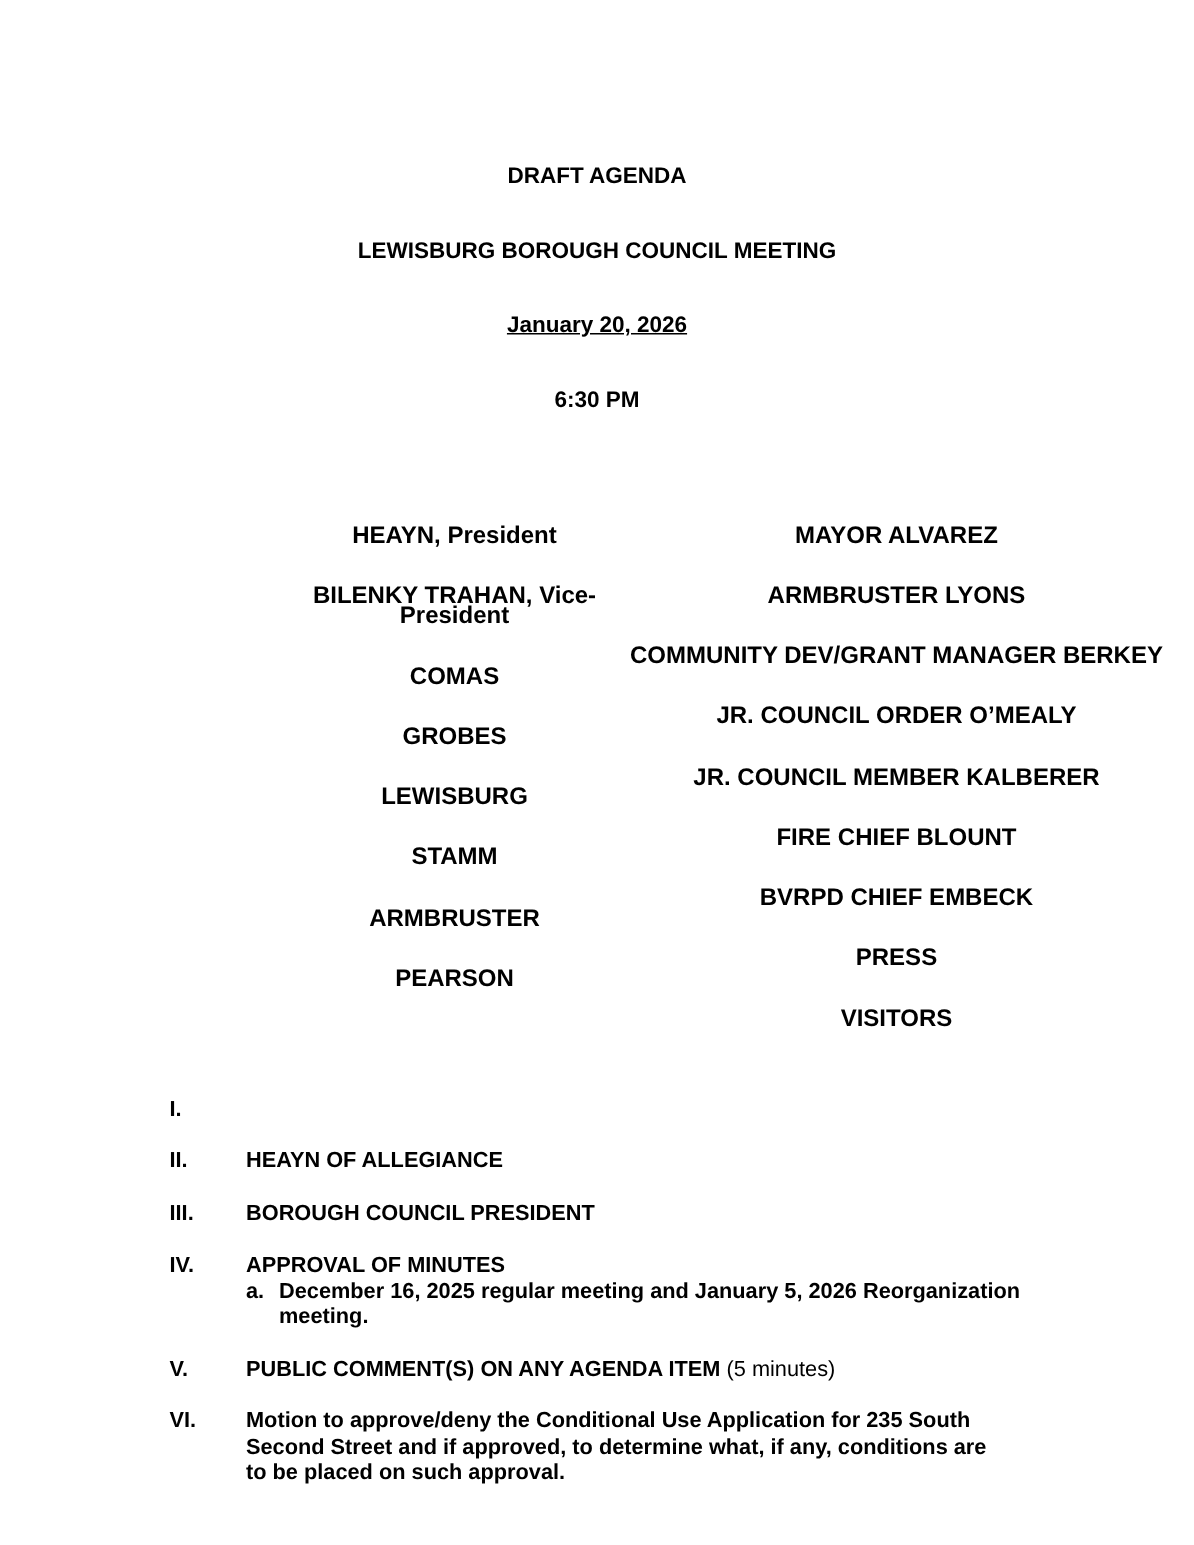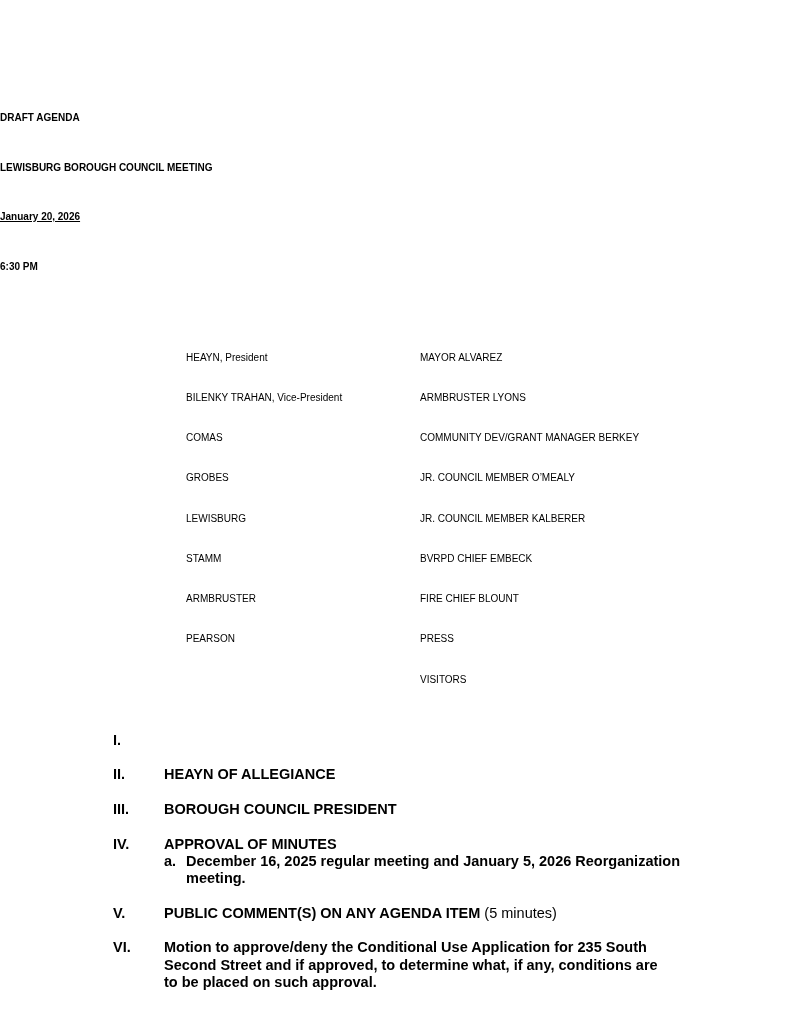--- a/index.html
+++ b/index.html
@@ -9,29 +9,30 @@
     font-family:"Liberation Sans","DejaVu Sans",sans-serif;
     color:#000000;
   }
   .page {
     position:relative; width:796px; height:1030px;
     background:#ffffff; overflow:hidden;
     padding-top:77px;
   }
   
   .doc-header {
-    font-weight:700; font-size:10px; line-height:16.5px;
+    text-align:center; font-weight:700; font-size:15px; line-height:16.5px;
     white-space:pre-wrap;
   }
   .u { text-decoration:underline;margin-top:36px; }
   
   .attendees {
     display:flex; margin:16px 0 0 186px;
-    font-weight:400; font-size:10px; line-height:13.4px;
+    font-weight:700; font-size:16px; line-height:13.4px;
     white-space:pre-wrap;
+    text-align:center;
   }
   .att-col-left { width:234px; flex:none; }
   .att-col-right { flex:none; }
   
   .agenda {
     margin:19px 0 0 113px;
     font-size:14.5px; font-weight:700; line-height:17.3px;
   }
   .item { display:flex; margin-top:17.3px; }
   .item:first-child { margin-top:0; }
@@ -63,24 +64,24 @@
       <div>GROBES</div>
       <div>LEWISBURG</div>
       <div>STAMM</div>
       <div>ARMBRUSTER</div>
       <div>PEARSON</div>
     </div>
     <div class="att-col-right">
       <div>MAYOR ALVAREZ</div>
       <div>ARMBRUSTER LYONS</div>
       <div>COMMUNITY DEV/GRANT MANAGER BERKEY</div>
-      <div>JR. COUNCIL MEMBER O’MEALY</div>
+      <div>JR. COUNCIL ORDER O’MEALY</div>
       <div>JR. COUNCIL MEMBER KALBERER</div>
+      <div>FIRE CHIEF BLOUNT</div>
       <div>BVRPD CHIEF EMBECK</div>
-      <div>FIRE CHIEF BLOUNT</div>
       <div>PRESS</div>
       <div>VISITORS</div>
     </div>
   </div>
 
   <div class="agenda">
 
     <div class="item">
       <span class="num">I.</span>
     </div>

